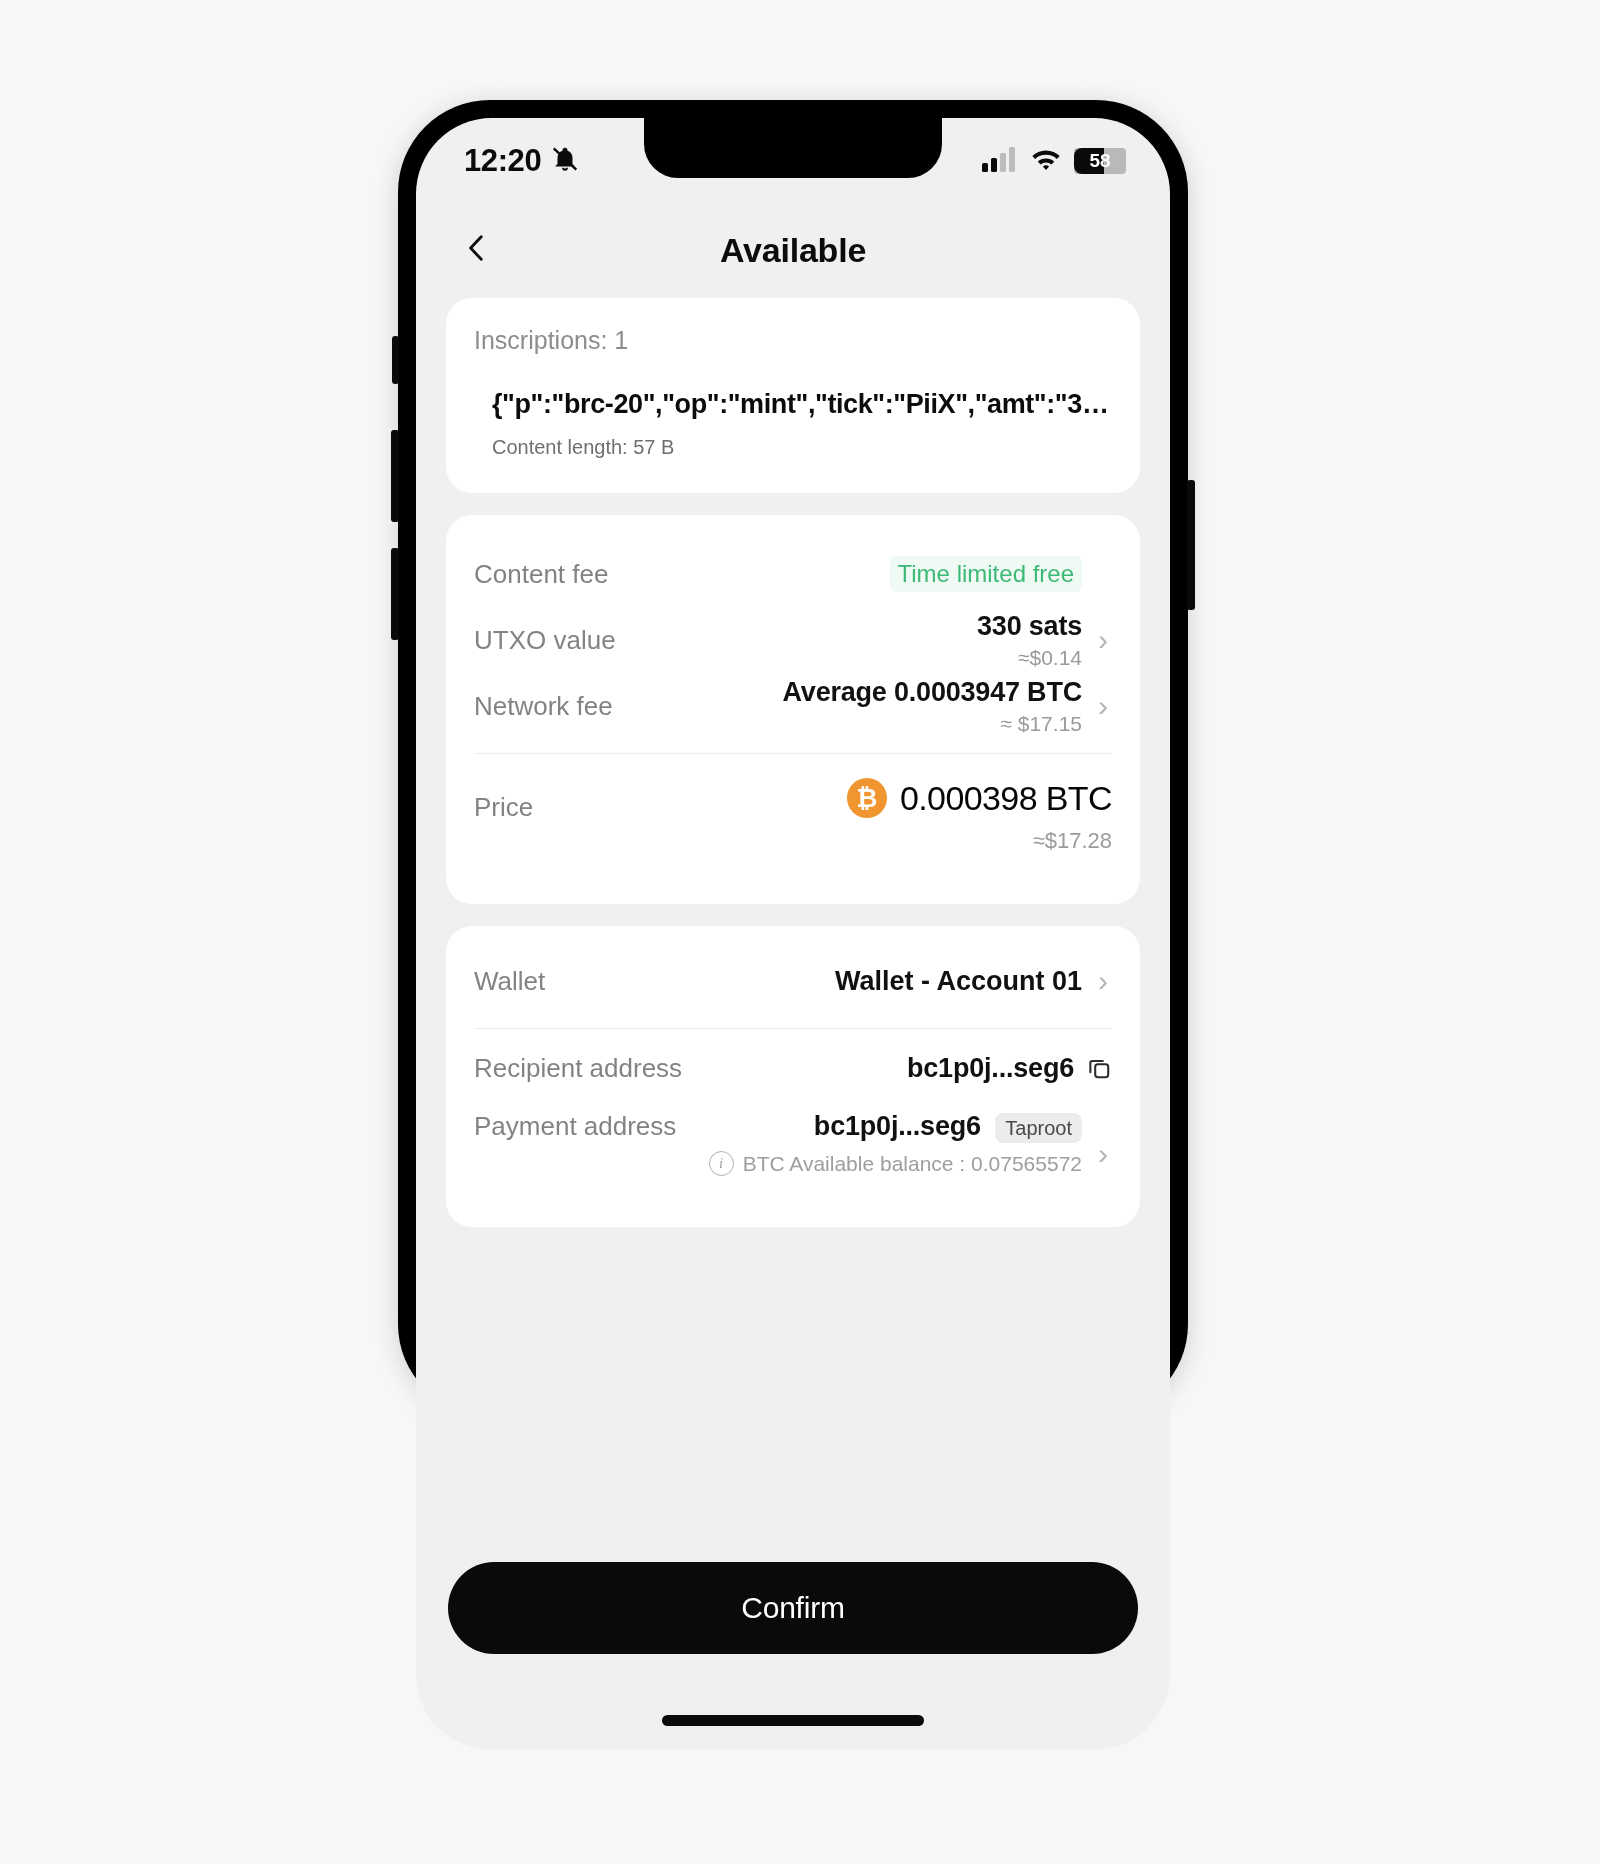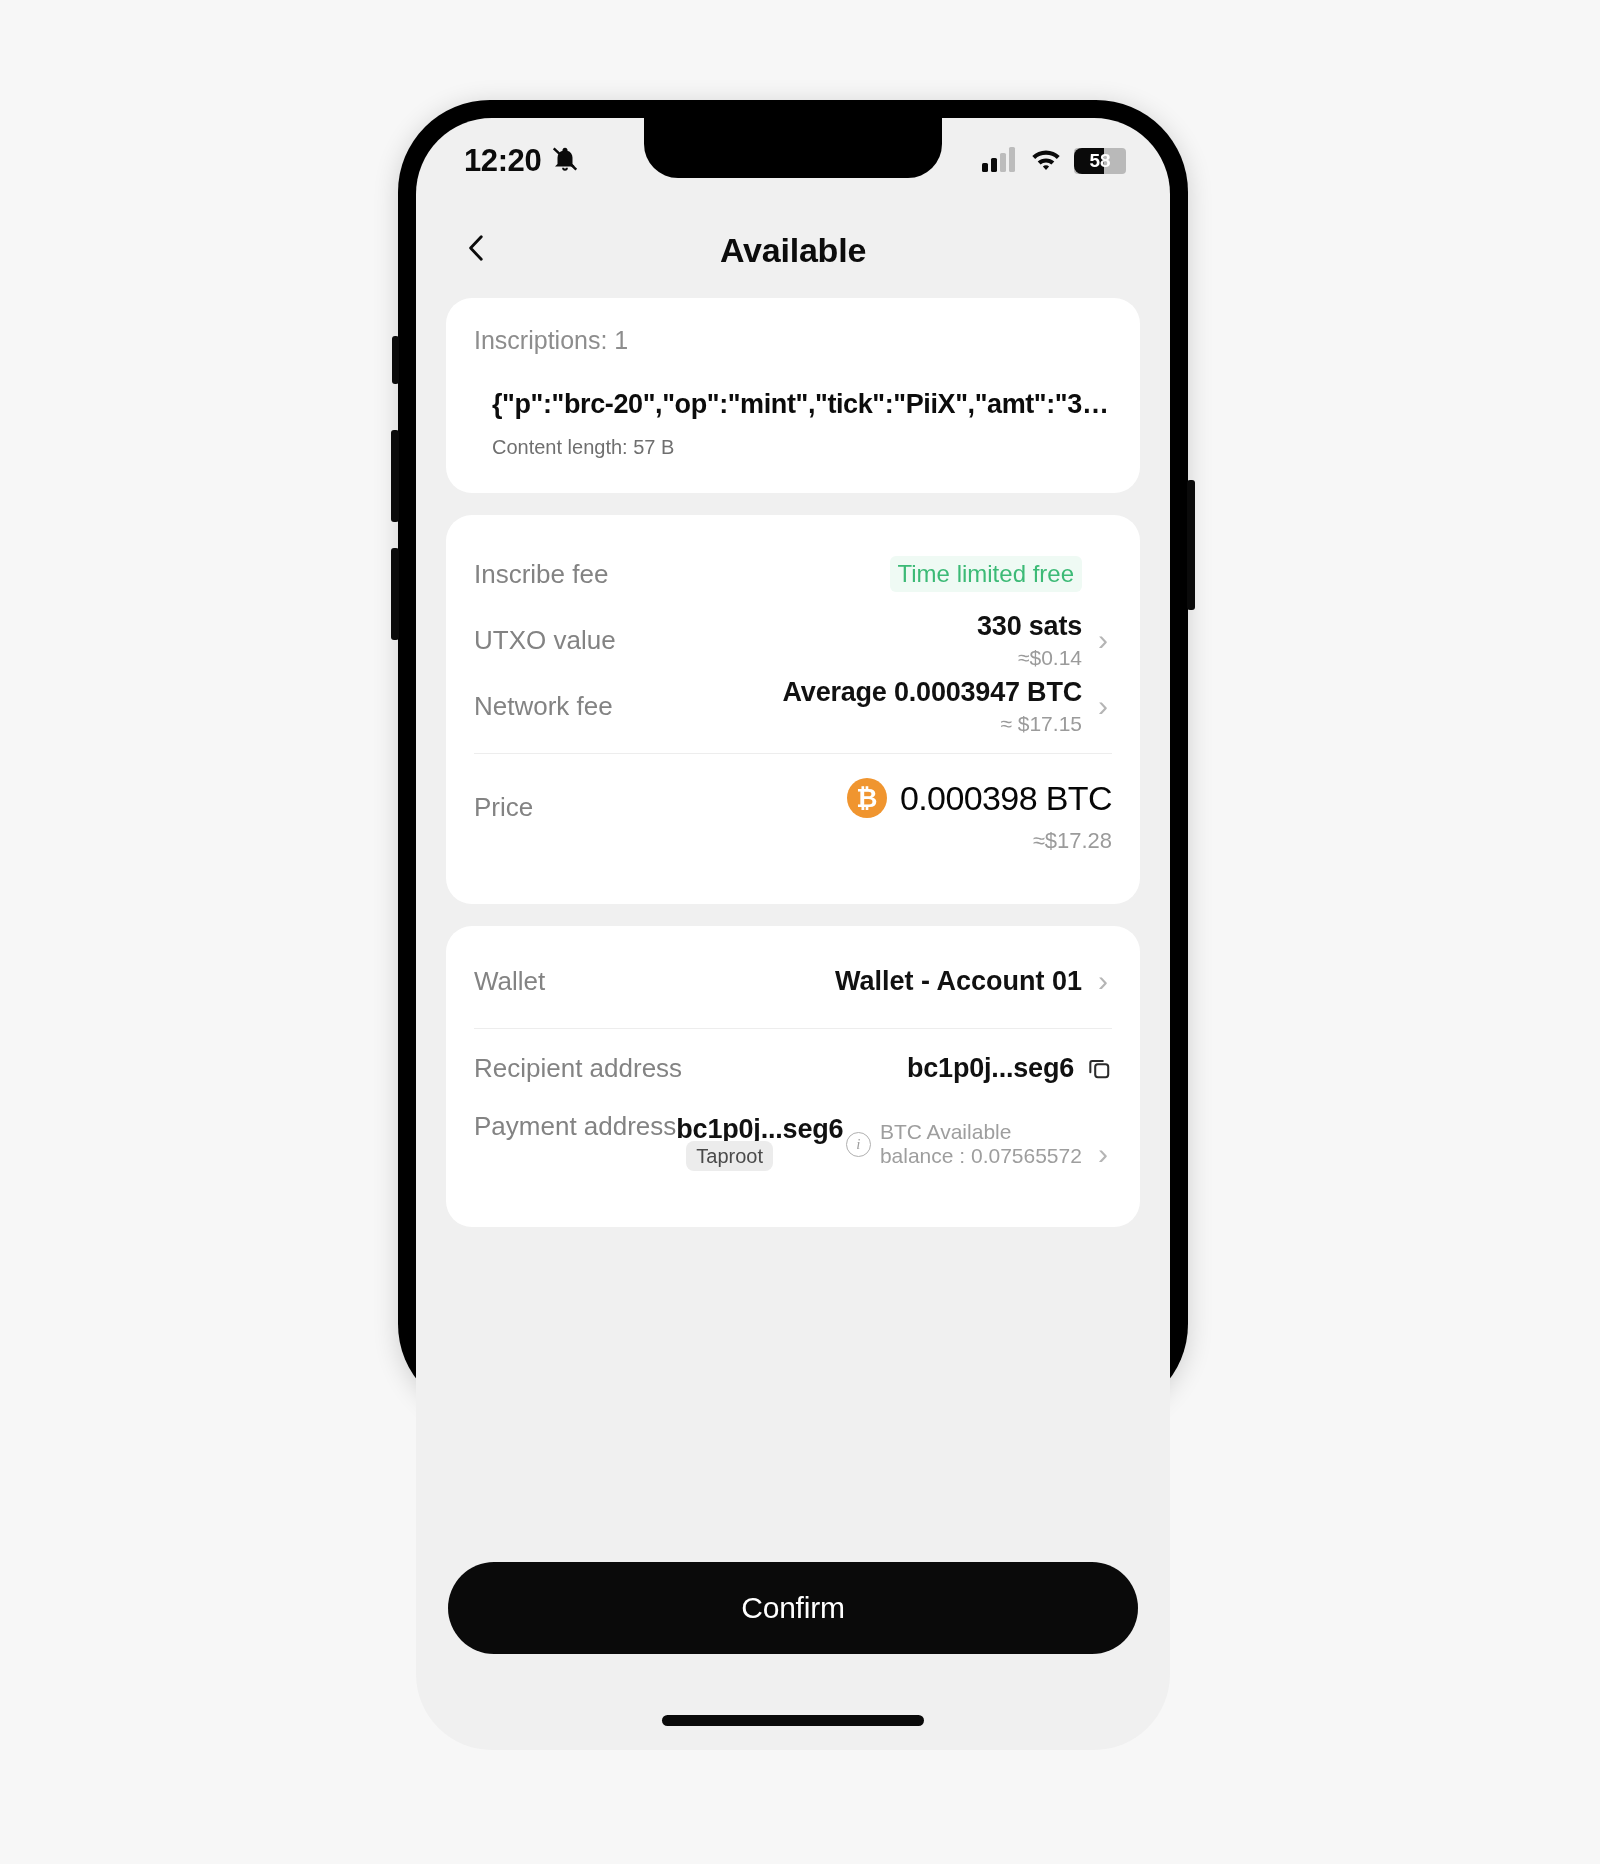--- a/index.html
+++ b/index.html
@@ -337,21 +337,21 @@
     font-size: 15px;
     font-style: italic;
     display: flex;
     align-items: center;
     justify-content: center;
     font-family: "Liberation Serif", serif;
     flex-shrink: 0;
   }
   .pay-row { align-items: flex-start; padding-top: 10px; min-height: 90px; }
   .pay-right { display: flex; align-items: flex-start; gap: 12px; }
-  .pay-col { display: flex; flex-direction: row; align-items: flex-end; }
+  .pay-col { display: flex; flex-direction: column; align-items: flex-end; }
   .pay-chev { padding-top: 28px; }
 
   
   .confirm-wrap {
     position: absolute;
     left: 0;
     right: 0;
     bottom: 96px;
     padding: 0 32px;
     box-sizing: border-box;
@@ -447,21 +447,21 @@
           <div class="insc-label">Inscriptions: 1</div>
           <div class="insc-body">
             <div class="insc-json">{"p":"brc-20","op":"mint","tick":"PiiX","amt":"3…</div>
             <div class="insc-meta">Content length: 57 B</div>
           </div>
         </div>
 
         <div class="card fee-card">
 
           <div class="row">
-            <span class="row-label">Inscribe fee</span>
+            <span class="row-label">Content fee</span>
             <span class="row-right">
               <span class="badge-free">Time limited free</span>
               <span class="chev chev-hidden">›</span>
             </span>
           </div>
 
           <div class="row">
             <span class="row-label">UTXO value</span>
             <span class="row-right">
               <span class="row-values">

